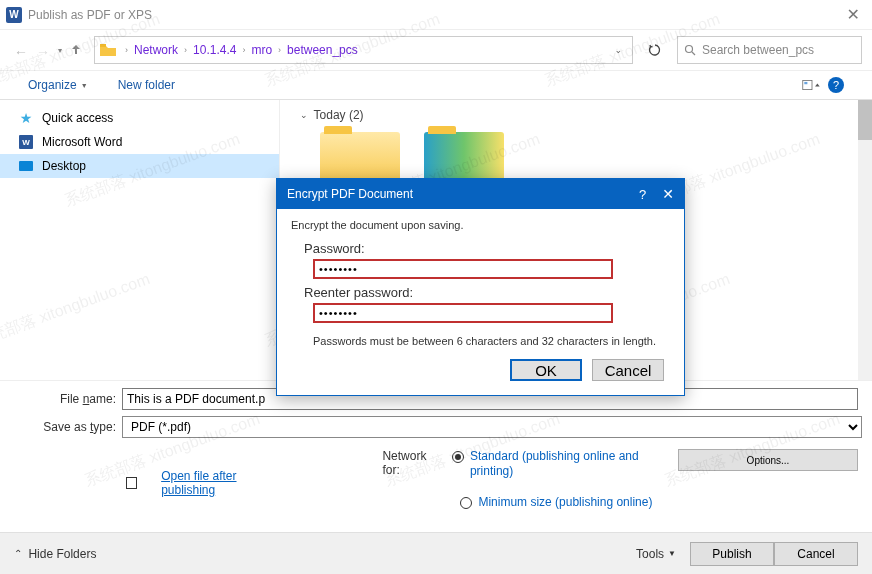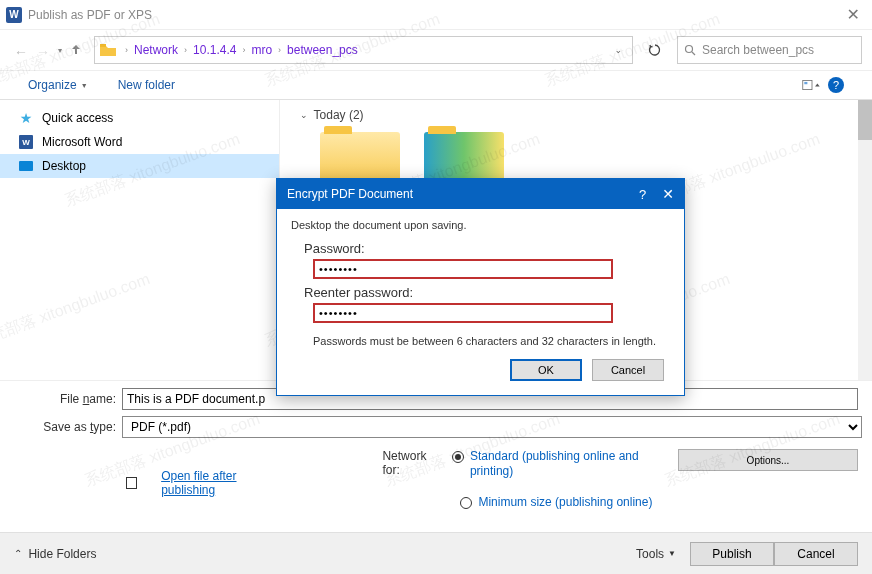--- a/index.html
+++ b/index.html
@@ -85,21 +85,21 @@
   .modal-title { height:30px; background:#0763c0; color:#fff; display:flex; align-items:center; padding:0 10px; font-size:12px;}
   .modal-title .spacer { flex:1;}
   .modal-title .qm { margin-right:16px; font-size:13px;}
   .modal-title .mx { font-size:14px; cursor:pointer;}
   .modal-body { padding:10px 14px 14px 14px; font-size:11px; color:#333;}
   .modal-body .intro { margin-bottom:10px;}
   .modal-body .fld-label { margin:6px 0 3px 13px; font-size:13px;}
   .modal-body input[type=password] { width:300px; height:20px; margin-left:22px; border:2px solid #c03030; font-size:11px; padding:0 4px; letter-spacing:1px;}
   .modal-body .hint { margin:12px 0 12px 22px; font-size:11px;}
   .modal-btns { display:flex; justify-content:flex-end; gap:10px; padding-right:6px;}
-  .modal-btns button { width:72px; height:22px; font-size:11px;}
+  .modal-btns button { width:72px; height:22px; font-size:15px;}
   .modal-btns .ok { border:2px solid #0763c0; background:#e1e1e1;}
   .modal-btns .cancel { border:1px solid #adadad; background:#e1e1e1;}
 
   
   .wm { position:absolute; inset:0; pointer-events:none; overflow:hidden; opacity:0.06;}
   .wm span { position:absolute; font-size:16px; color:#000; transform:rotate(-20deg); white-space:nowrap;}
 </style>
 </head>
 <body>
 
@@ -258,21 +258,21 @@
 </div>
 
 <div class="modal">
   <div class="modal-title">
     <span>Encrypt PDF Document</span>
     <span class="spacer"></span>
     <span class="qm">?</span>
     <span class="mx">✕</span>
   </div>
   <div class="modal-body">
-    <div class="intro">Desktop the document upon saving.</div>
+    <div class="intro">Encrypt the document upon saving.</div>
     <div class="fld-label"><span class="underline">P</span>assword:</div>
     <input type="password" value="********" style="">
     <div class="fld-label"><span class="underline">R</span>eenter password:</div>
     <input type="password" value="********" style="">
     <div class="hint">Passwords must be between 6 characters and 32 characters in length.</div>
     <div class="modal-btns">
       <button class="ok">OK</button>
       <button class="cancel">Cancel</button>
     </div>
   </div>

